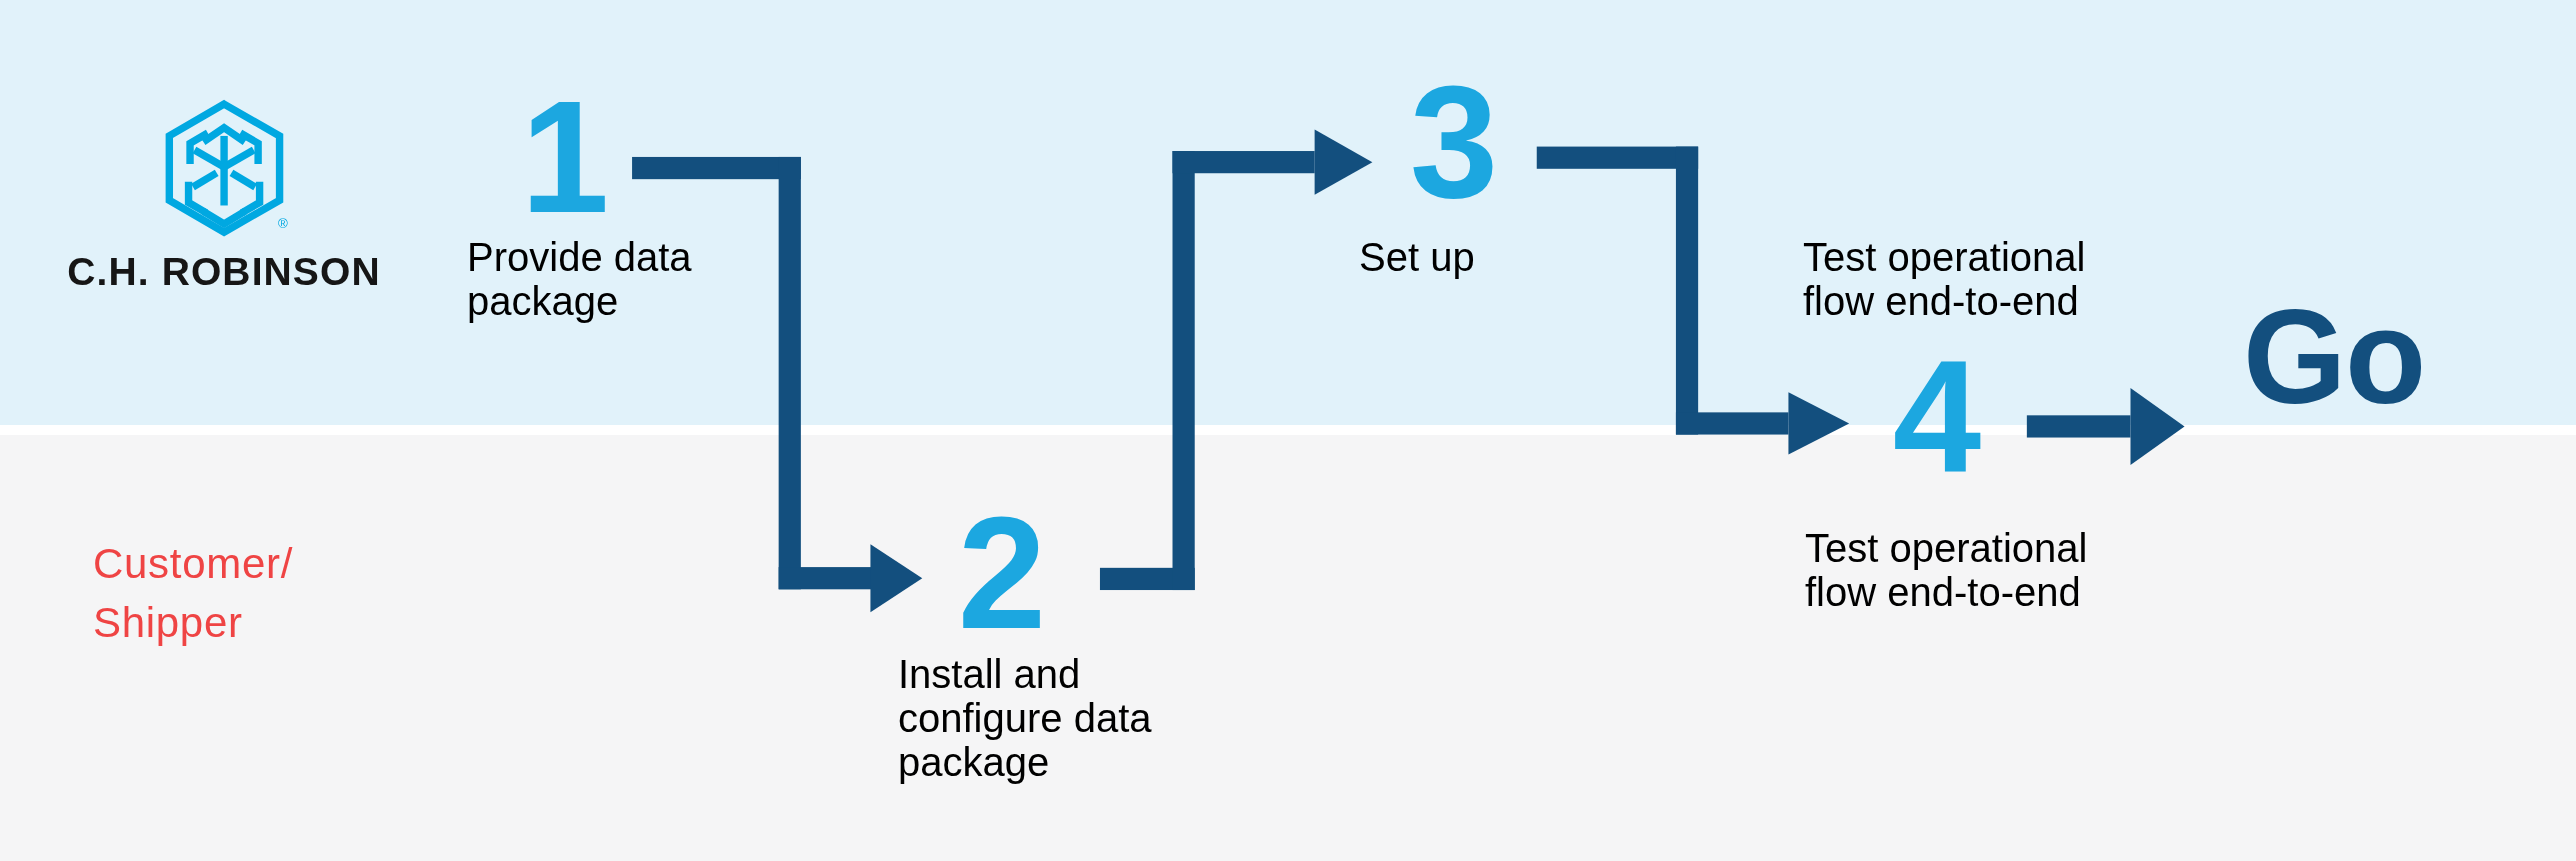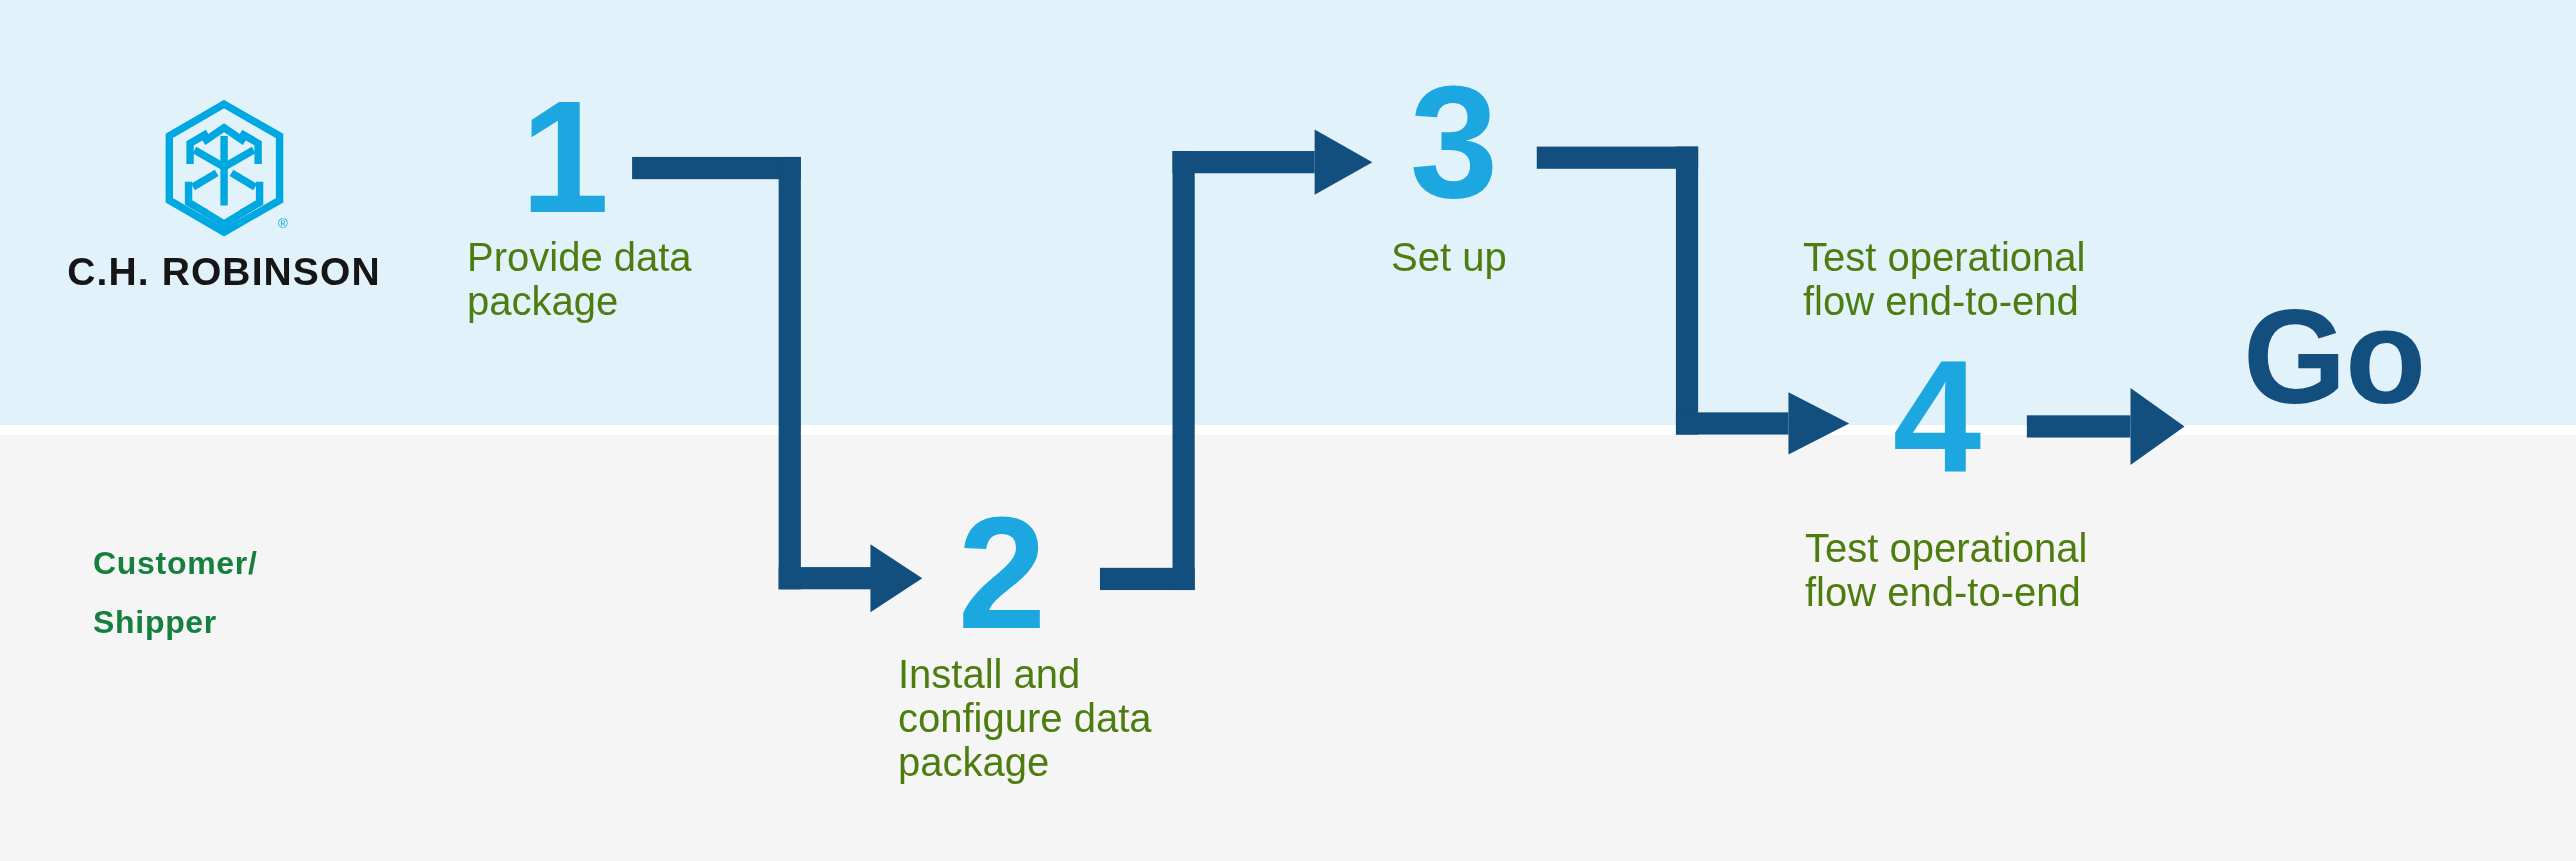--- a/index.html
+++ b/index.html
@@ -29,39 +29,39 @@
   
   .logo-box{position:absolute;left:156px;top:93px;width:148px;height:148px;}
   .brand-name{
     position:absolute;left:224px;top:250px;transform:translateX(-50%);
     font-size:39px;font-weight:bold;letter-spacing:1.1px;color:#161616;
     white-space:nowrap;
   }
   
   .lane-label{
     position:absolute;left:93px;top:534px;
-    font-size:32px;line-height:59px;color:#15803d;letter-spacing:0.7px;font-weight:bold;
+    font-size:42px;line-height:59px;color:#ef4444;letter-spacing:0.7px;
   }
   
   .step-num{
     position:absolute;transform:translateX(-50%);
     font-size:159px;font-weight:bold;line-height:1;color:#1CA7E0;
   }
   #num-1{left:565px;top:78px;}
   #num-2{left:1002px;top:494px;}
   #num-3{left:1454px;top:63px;}
   #num-4{left:1937px;top:337px;}
   
   .step-label{
     position:absolute;
-    font-size:40px;line-height:44px;color:#4d7c0f;
+    font-size:40px;line-height:44px;color:#000000;
   }
   #label-1{left:467px;top:235px;}
   #label-2{left:898px;top:652px;}
-  #label-3{left:1359px;top:235px;margin-left:32px;}
+  #label-3{left:1359px;top:235px;}
   #label-4-top{left:1803px;top:235px;}
   #label-4-bottom{left:1805px;top:526px;}
   
   .outcome{
     position:absolute;left:2243px;top:302px;
     font-size:133px;line-height:111px;font-weight:bold;color:#134F7E;
     letter-spacing:-1.5px;
   }
   
   #arrows{position:absolute;left:0;top:0;pointer-events:none;}

